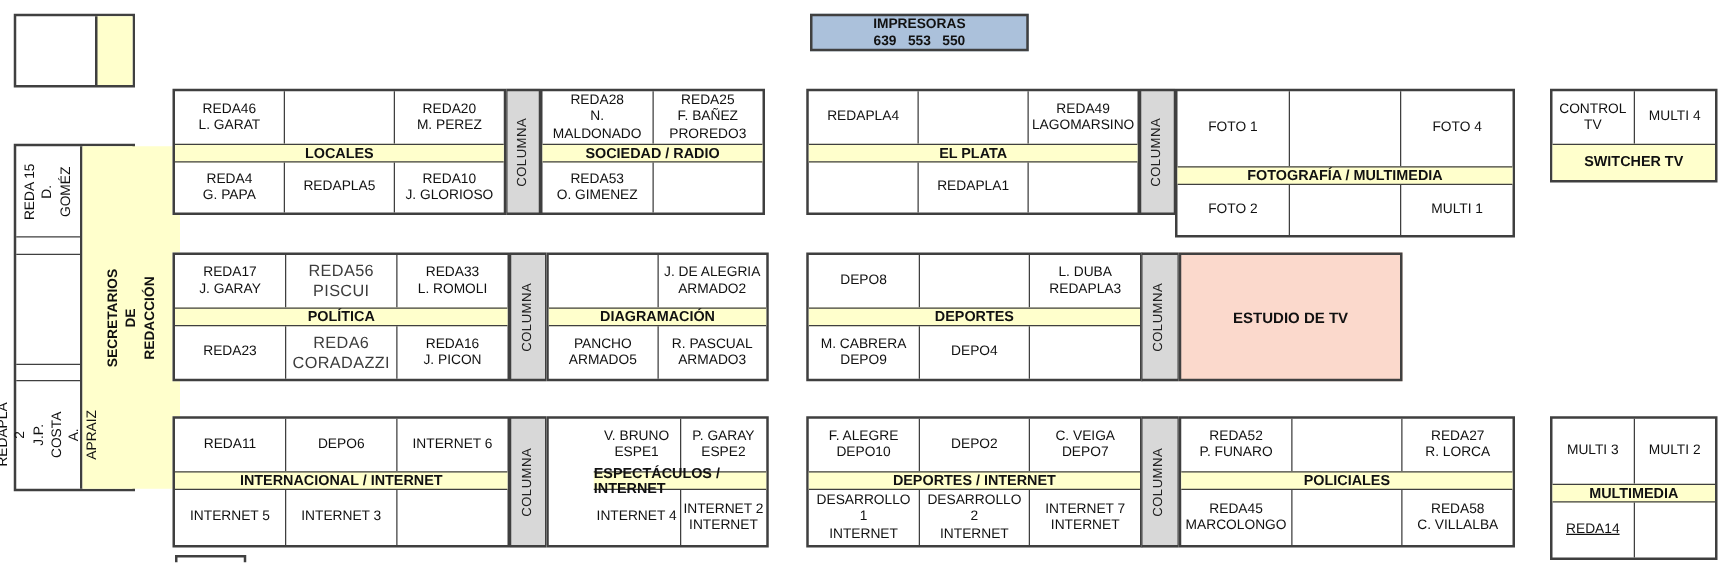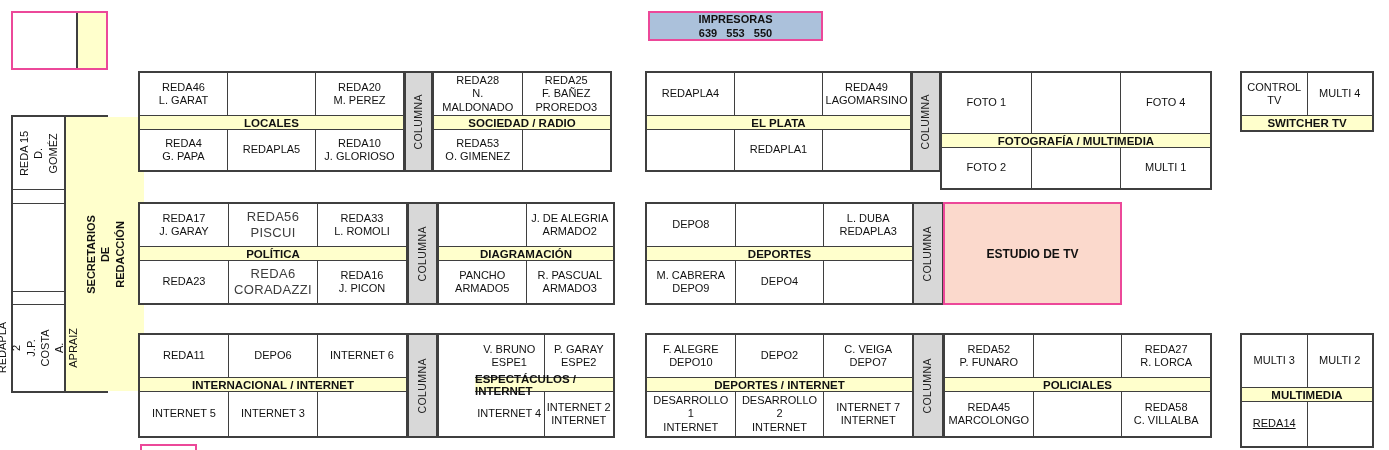--- a/index.html
+++ b/index.html
@@ -1,20 +1,20 @@
 <!DOCTYPE html>
 <html><head>
 <meta charset="utf-8">
 <style>
   *{box-sizing:border-box;margin:0;padding:0}
   html,body{background:#fff}
   body{font-family:"Liberation Sans",sans-serif;color:#111}
   #canvas{position:relative;width:1389px;height:450px;background:#fff;overflow:hidden}
 
-  .box{position:absolute;border:2px solid #ec4899;background:#fff}
+  .box{position:absolute;border:2px solid #404040;background:#fff}
 
   
   #entry{left:11px;top:11px;width:97px;height:59px;display:flex}
   #entry .wht{flex:1}
   #entry .yel{width:30px;background:var(--band);border-left:2px solid #3f3f3f}
 
   
   #printers{left:648px;top:11px;width:175px;height:30px;background:var(--printers);
     display:flex;flex-direction:column;align-items:center;justify-content:center;
     font-size:11px;font-weight:bold;line-height:1.3;white-space:pre}
@@ -186,21 +186,21 @@
       </div>
       <div class="cluster" style="left: 1240px; top: 71px; width: 134px;">
         <div class="crow" style="height: 42px;">
           <div class="cell">
             <div>CONTROL TV</div>
           </div>
           <div class="cell">
             <div>MULTI 4</div>
           </div>
         </div>
-        <div class="band" style="height: 15px;">SWITCHER TV</div>
+        <div class="band" style="height: 29px;">SWITCHER TV</div>
       </div>
       <div class="cluster" style="left: 138px; top: 202px; width: 270px;">
         <div class="crow" style="height: 42px;">
           <div class="cell">
             <div>REDA17</div>
             <div>J. GARAY</div>
           </div>
           <div class="cell alt">
             <div>REDA56</div>
             <div>PISCUI</div>

